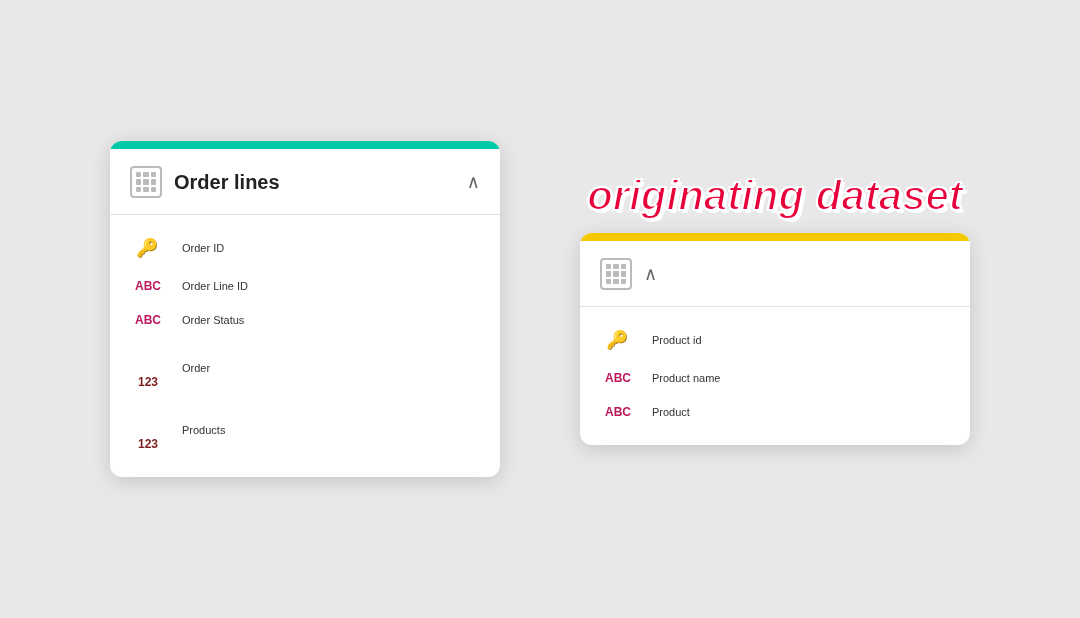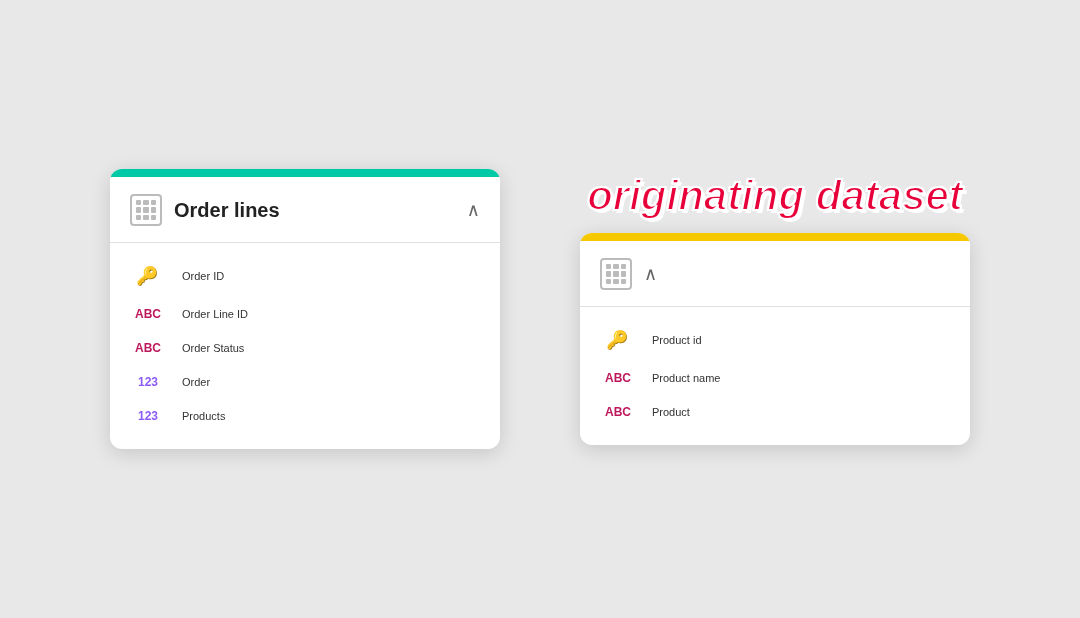--- a/index.html
+++ b/index.html
@@ -107,21 +107,21 @@
     .field-type {
       font-size: 12px;
       font-weight: 700;
       width: 36px;
       text-align: center;
       flex-shrink: 0;
     }
 
     .field-type.key { color: #e8a020; font-size: 18px; }
     .field-type.abc { color: #be185d; }
-    .field-type.num { color: #8b5cf6; }
+    .field-type.num { color: #7f1d1d; margin-top: 28px; }
 
     .field-name {
       font-size: 11px;
       color: #333;
     }
   </style>
 </head>
 <body>
 
 <div class="panel-wrapper">

